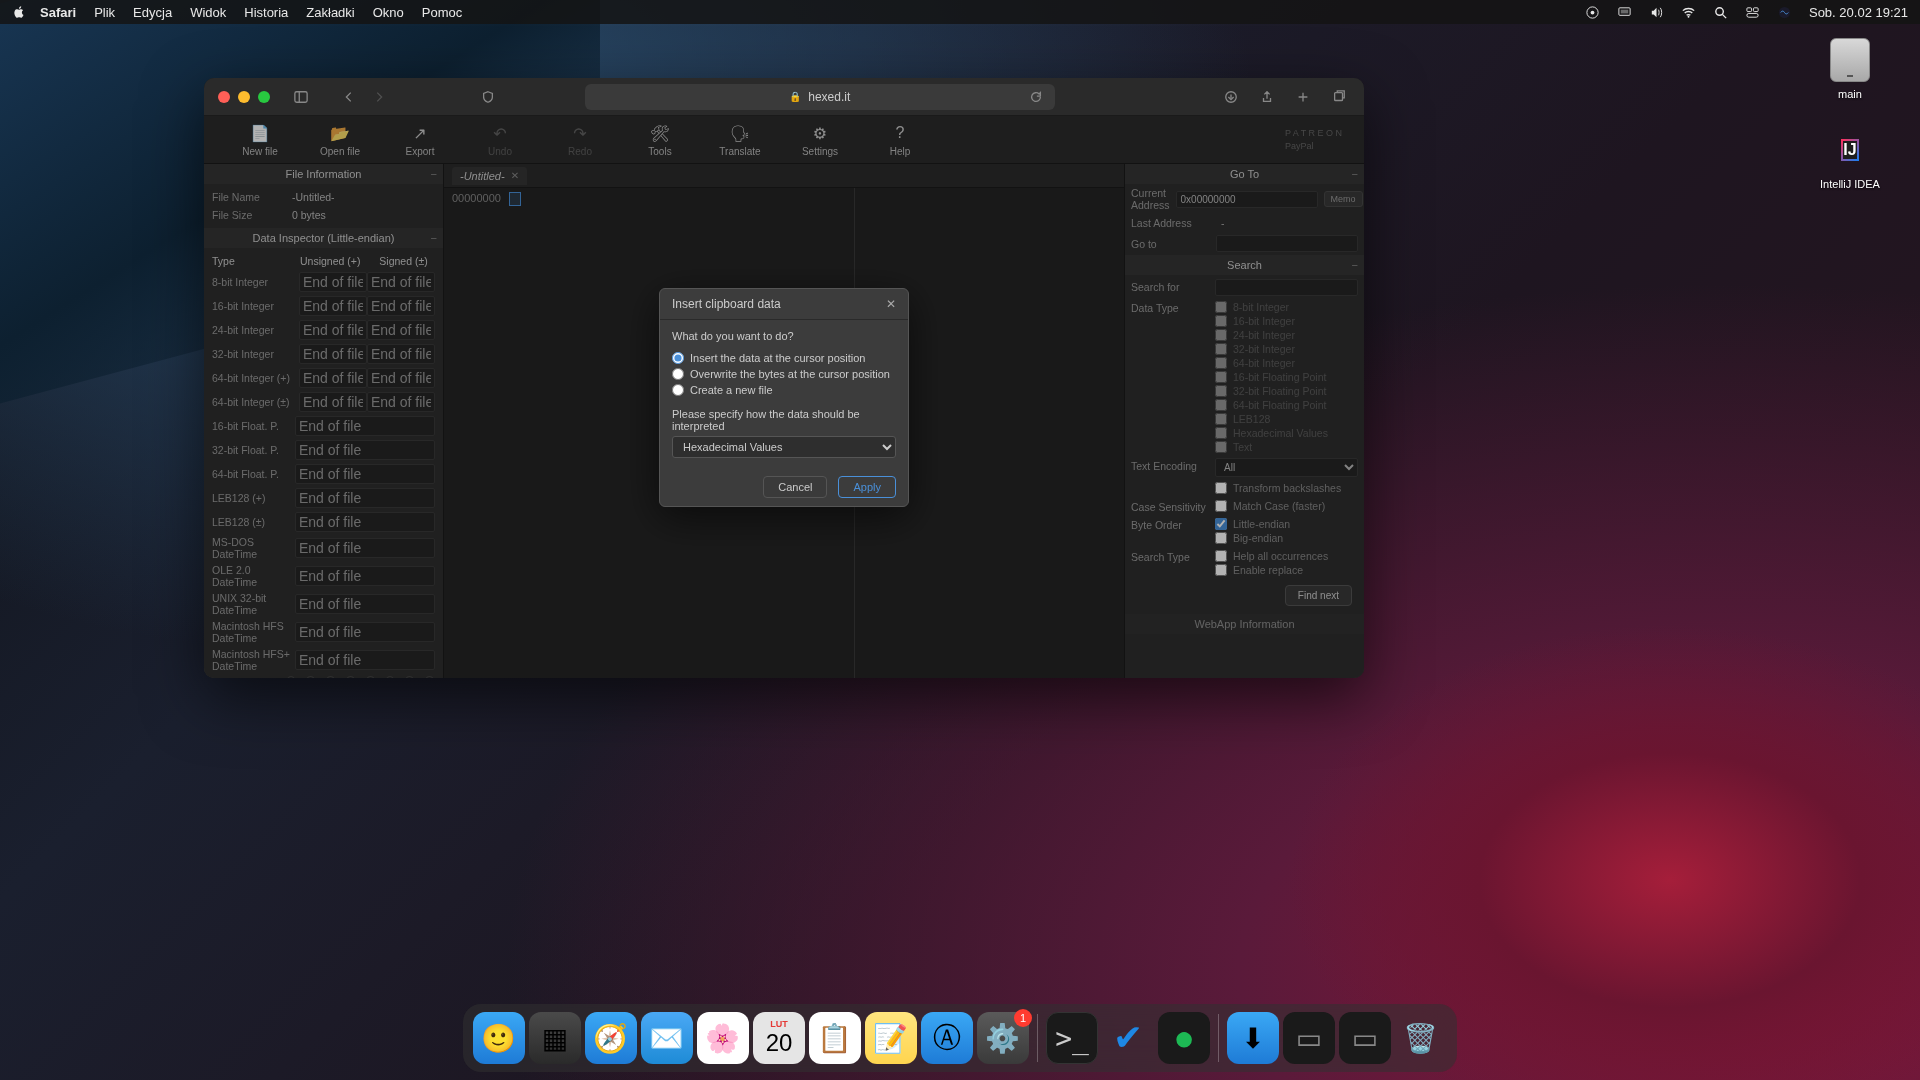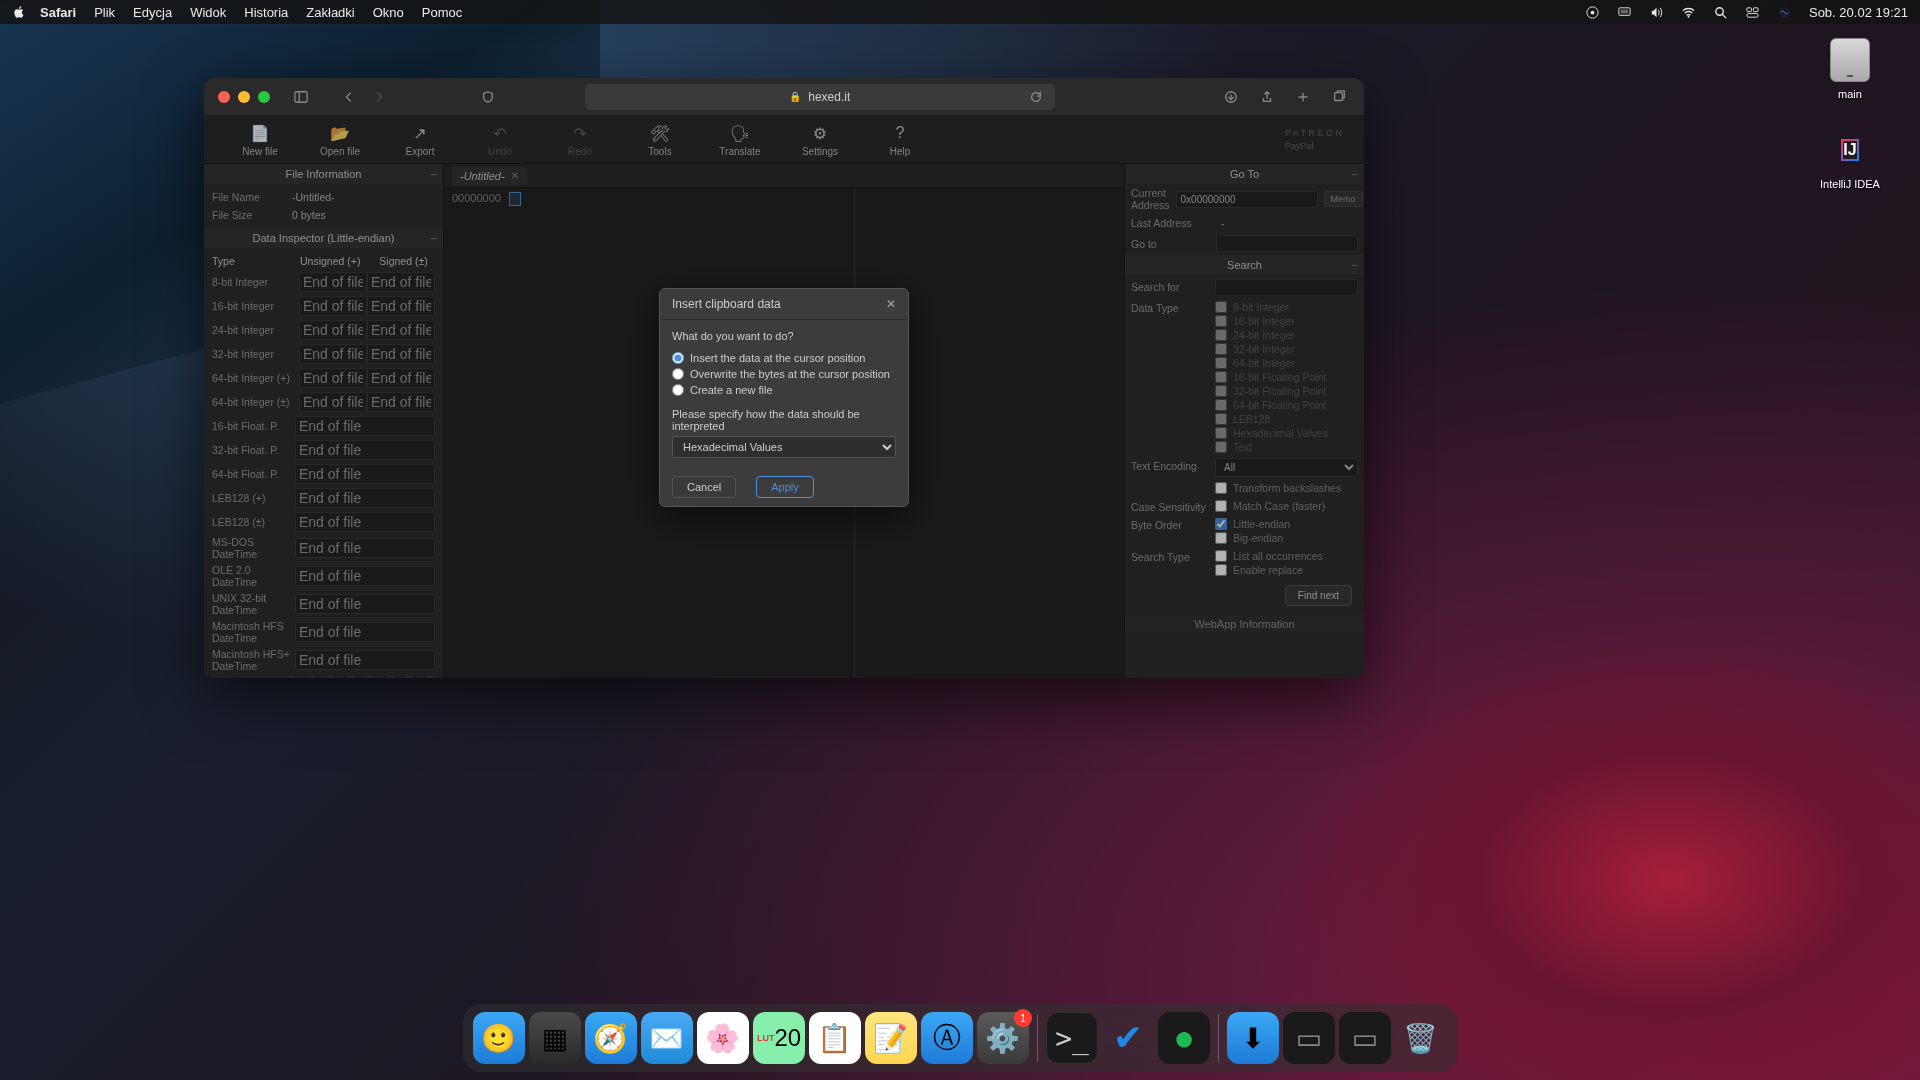--- a/index.html
+++ b/index.html
@@ -100,35 +100,35 @@
 .modal-overlay { position:absolute; inset:38px 0 0 0; background:rgba(0,0,0,0.3); display:flex; align-items:center; justify-content:center; z-index:50; }
 .modal { width:250px; background:#3c3c3c; border:1px solid #555; border-radius:6px; box-shadow:0 10px 40px rgba(0,0,0,0.6); color:#ccc; }
 .modal-title { padding:8px 12px; font-size:12px; font-weight:500; display:flex; justify-content:space-between; border-bottom:1px solid #2a2a2a; }
 .modal-title .x { color:#aaa; cursor:pointer; }
 .modal-body { padding:10px 12px; font-size:11px; }
 .modal-body .q { margin-bottom:8px; }
 .modal-body label { display:flex; align-items:center; gap:6px; padding:2px 0; font-size:11px; }
 .modal-body input[type=radio] { width:12px; height:12px; accent-color:#4a90d9; }
 .modal-body .sub { margin-top:10px; margin-bottom:4px; }
 .modal-body select { width:100%; background:#2e2e2e; border:1px solid #555; color:#ccc; padding:3px 6px; font-size:11px; border-radius:3px; }
-.modal-footer { padding:8px 12px; display:flex; gap:20px; }
+.modal-footer { padding:8px 12px; display:flex; justify-content:flex-end; gap:11px; }
 .modal-footer button { padding:4px 14px; font-size:11px; border-radius:4px; cursor:pointer; }
 .btn-cancel { background:#3a3a3a; border:1px solid #555; color:#ccc; }
 .btn-apply { background:transparent; border:1px solid #4a90d9; color:#4a90d9; }
 
 
 .dock { position:absolute; bottom:8px; left:50%; transform:translateX(-50%); height:68px; background:rgba(50,50,50,0.55); backdrop-filter:blur(20px); border-radius:18px; padding:6px 10px; display:flex; align-items:center; gap:4px; }
 .dock-item { width:52px; height:52px; border-radius:12px; display:flex; align-items:center; justify-content:center; font-size:28px; position:relative; }
 .dock-sep { width:1px; height:48px; background:rgba(255,255,255,0.25); margin:0 4px; }
 .dock-item.finder { background:linear-gradient(#3aa8f5,#1e7bd6); }
 .dock-item.launchpad { background:linear-gradient(#4a4a4a,#2a2a2a); }
 .dock-item.safari { background:linear-gradient(#3aa8f5,#1e7bd6); }
 .dock-item.mail { background:linear-gradient(#4aa8f5,#1e8bd6); }
 .dock-item.photos { background:#fff; }
-.dock-item.cal { background:#86efac; color:#000; flex-direction:row; font-size:9px;text-align:center; }
+.dock-item.cal { background:#e5e5e5; color:#000; flex-direction:column; font-size:9px;text-align:center; }
 .dock-item.cal .mon{color:#e53935; font-weight:600;}
 .dock-item.cal .day{font-size:24px;}
 .dock-item.reminders { background:#fff; }
 .dock-item.notes { background:linear-gradient(#ffe57f,#ffd54f); }
 .dock-item.appstore { background:linear-gradient(#3aa8f5,#1e7bd6); }
 .dock-item.settings { background:linear-gradient(#5a5a5a,#3a3a3a); }
 .dock-item.terminal { background:#1a1a1a; border:1px solid #333; }
 .dock-item.things { background:transparent; }
 .dock-item.spotify { background:#1a1a1a; }
 .dock-item.downloads { background:linear-gradient(#3aa8f5,#1e7bd6); }
@@ -550,21 +550,21 @@
                   <input type="checkbox" style="">
                   <span>Big-endian</span>
                 </label>
           </div>
             </div>
           <div class="srow">
               <div class="lbl">Search Type</div>
               <div class="val">
             <label class="chk">
                   <input type="checkbox" style="">
-                  <span>List all occurrences</span>
+                  <span>Help all occurrences</span>
                 </label>
             <label class="chk">
                   <input type="checkbox" style="">
                   <span>Enable replace</span>
                 </label>
           </div>
             </div>
           <button class="find-btn">Find next</button>
           <div style="clear:both"></div>
         </div>

